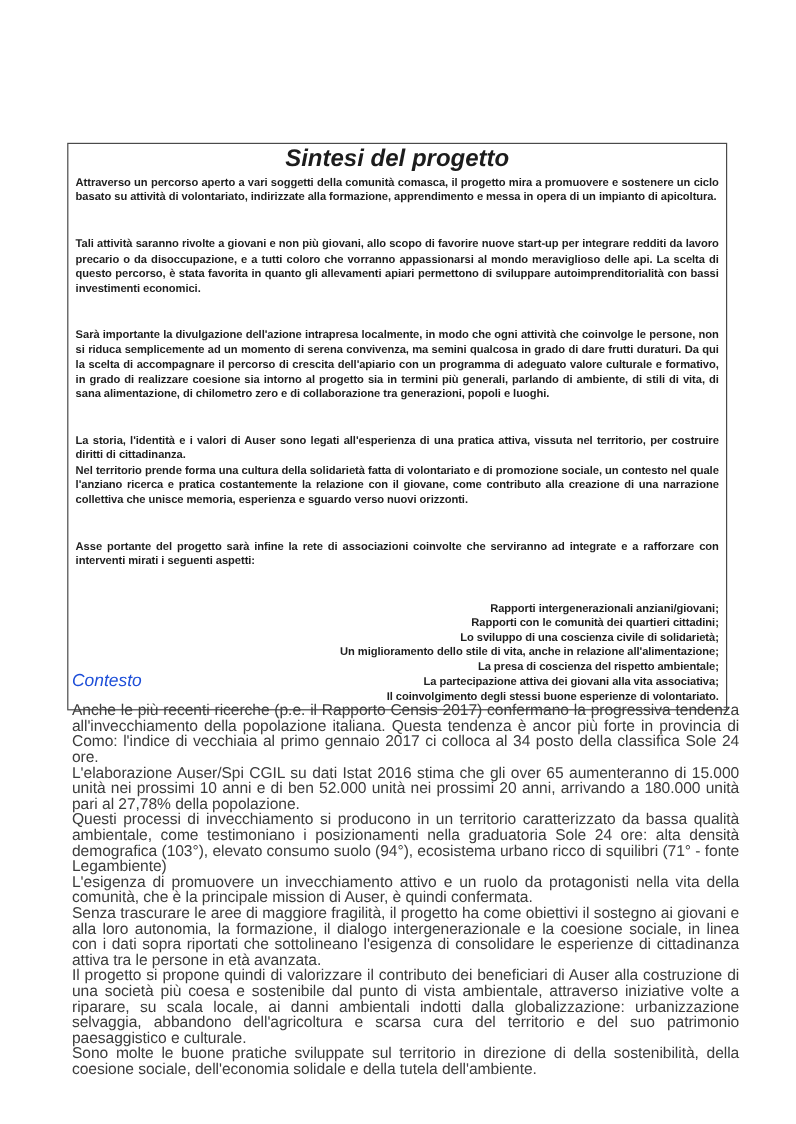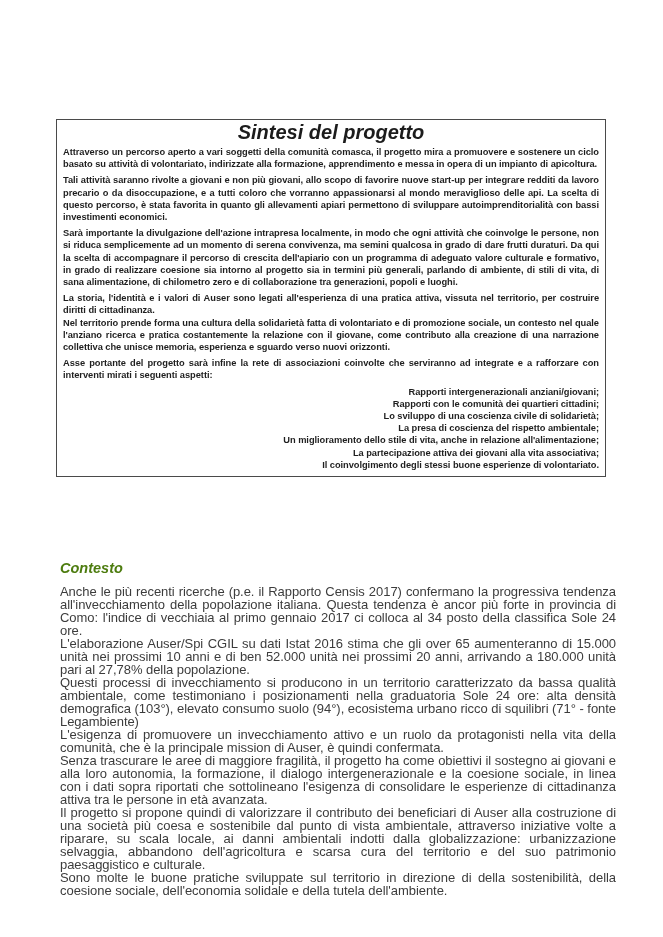--- a/index.html
+++ b/index.html
@@ -39,37 +39,37 @@
   }
   .bp {
     margin: 0;
     font-size: 9.3px;
     line-height: 12.2px;
     font-weight: bold;
     letter-spacing: -0.05px;
     color: #1f1f1f;
     text-align: justify;
   }
-  .gap { margin-top: 4px; }
+  .gap { margin-top: 27px; }
   .aspects p { text-align: right; }
 
   
   .context {
     position: absolute;
     left: 60px;
     top: 561px;
     width: 556px;
   }
   .ctx-title {
     margin: 0 0 9px 0;
     font-size: 14.5px;
     line-height: 15px;
     font-style: italic;
-    font-weight: bold;
-    color: #4d7c0f;
+    font-weight: normal;
+    color: #1d4ed8;
   }
   .cp {
     margin: 0;
     font-size: 13px;
     line-height: 13px;
     font-weight: normal;
     letter-spacing: -0.05px;
     color: #3c3c3c;
     text-align: justify;
   }
@@ -87,22 +87,22 @@
     <p class="bp gap">Tali attività saranno rivolte a giovani e non più giovani, allo scopo di favorire nuove start-up per integrare redditi da lavoro precario o da disoccupazione, e a tutti coloro che vorranno appassionarsi al mondo meraviglioso delle api. La scelta di questo percorso, è stata favorita in quanto gli allevamenti apiari permettono di sviluppare autoimprenditorialità con bassi investimenti economici.</p>
     <p class="bp gap">Sarà importante la divulgazione dell'azione intrapresa localmente, in modo che ogni attività che coinvolge le persone, non si riduca semplicemente ad un momento di serena convivenza, ma semini qualcosa in grado di dare frutti duraturi. Da qui la scelta di accompagnare il percorso di crescita dell'apiario con un programma di adeguato valore culturale e formativo, in grado di realizzare coesione sia intorno al progetto sia in termini più generali, parlando di ambiente, di stili di vita, di sana alimentazione, di chilometro zero e di collaborazione tra generazioni, popoli e luoghi.</p>
     <p class="bp gap">La storia, l'identità e i valori di Auser sono legati all'esperienza di una pratica attiva, vissuta nel territorio, per costruire diritti di cittadinanza.</p>
     <p class="bp">Nel territorio prende forma una cultura della solidarietà fatta di volontariato e di promozione sociale, un contesto nel quale l'anziano ricerca e pratica costantemente la relazione con il giovane, come contributo alla creazione di una narrazione collettiva che unisce memoria, esperienza e sguardo verso nuovi orizzonti.</p>
     <p class="bp gap">Asse portante del progetto sarà infine la rete di associazioni coinvolte che serviranno ad integrate e a rafforzare con interventi mirati i seguenti aspetti:</p>
 
     <div class="aspects gap">
       <p class="bp">Rapporti intergenerazionali anziani/giovani;</p>
       <p class="bp">Rapporti con le comunità dei quartieri cittadini;</p>
       <p class="bp">Lo sviluppo di una coscienza civile di solidarietà;</p>
+      <p class="bp">Un miglioramento dello stile di vita, anche in relazione all'alimentazione;</p>
       <p class="bp">La presa di coscienza del rispetto ambientale;</p>
-      <p class="bp">Un miglioramento dello stile di vita, anche in relazione all'alimentazione;</p>
       <p class="bp">La partecipazione attiva dei giovani alla vita associativa;</p>
       <p class="bp">Il coinvolgimento degli stessi buone esperienze di volontariato.</p>
     </div>
   </section>
 
   <section class="context">
     <h2 class="ctx-title">Contesto</h2>
 
     <p class="cp">Anche le più recenti ricerche (p.e. il Rapporto Censis 2017) confermano la progressiva tendenza all'invecchiamento della popolazione italiana. Questa tendenza è ancor più forte in provincia di Como: l'indice di vecchiaia al primo gennaio 2017 ci colloca al 34 posto della classifica Sole 24 ore.</p>
     <p class="cp">L'elaborazione Auser/Spi CGIL su dati Istat 2016 stima che gli over 65 aumenteranno di 15.000 unità nei prossimi 10 anni e di ben 52.000 unità nei prossimi 20 anni, arrivando a 180.000 unità pari al 27,78% della popolazione.</p>

